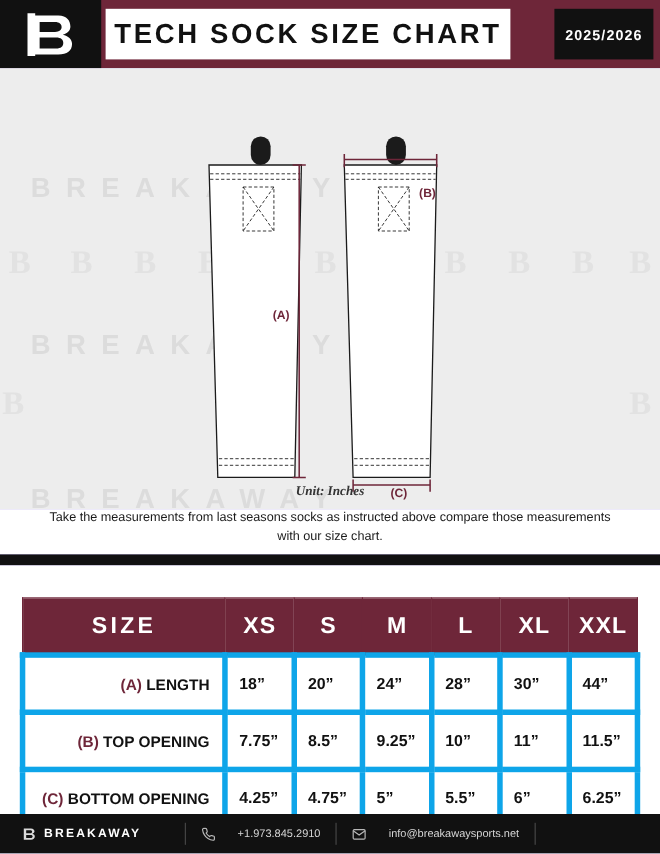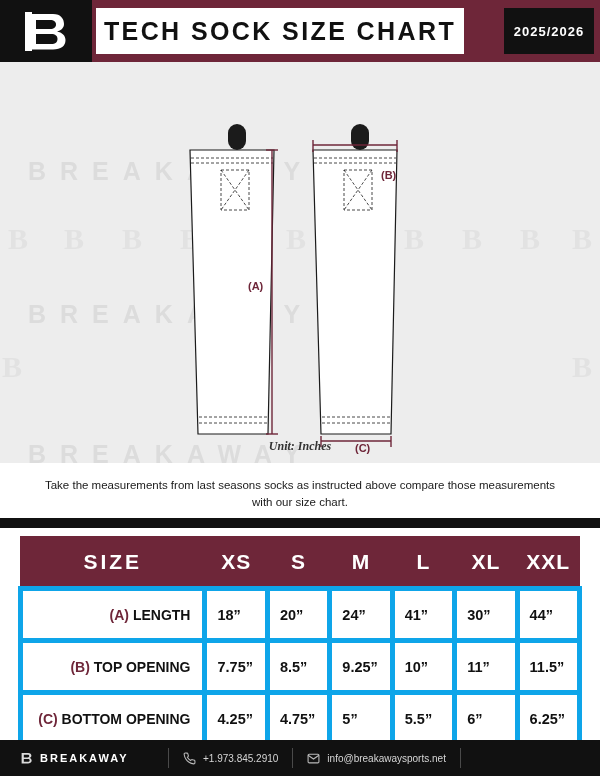--- a/index.html
+++ b/index.html
@@ -106,34 +106,35 @@
     font-size: 12px;
     font-style: italic;
     color: #333333;
     font-family: "Liberation Serif", serif;
     font-weight: bold;
   }
 
   
   .instruction {
     background: #ffffff;
-    padding: 14px 36px 8px 36px;
+    padding: 0 36px 8px 36px;
     text-align: center;
     font-size: 11.5px;
     line-height: 1.45;
     color: #1a1a1a;
   }
   .black-bar { height: 10px; background: #111111; }
 
   
   .table-wrap { padding: 8px 18px 0 18px; background: #ffffff; }
   table {
     width: 100%;
     border-collapse: collapse;
     table-layout: fixed;
+    margin-top: 21px;
   }
   thead th {
     background: #6e2639;
     color: #ffffff;
     font-size: 21px;
     font-weight: bold;
     letter-spacing: 1px;
     height: 52px;
     border: 1px solid #6e2639;
     text-align: center;
@@ -170,21 +171,21 @@
     width: 168px;
     display: flex; align-items: center; gap: 7px;
     padding-left: 20px;
     color: #ffffff;
     font-weight: bold;
     letter-spacing: 2px;
     font-size: 11px;
   }
   .footer-sep { width: 1px; height: 20px; background: #4a4a4a; }
   .footer-item {
-    display: flex; align-items: center; gap: 7px;
+    display: flex; align-items: center; gap: 20px;
     padding: 0 14px;
     white-space: nowrap;
   }
   .ficon { display: inline-flex; width: 13px; height: 13px; opacity: .85; }
 </style>
 </head>
 <body>
 
 <div class="page">
 
@@ -284,21 +285,21 @@
       </thead>
       <tbody>
         <tr>
           <td class="label">
             <span class="lab-letter">(A)</span>
             <span>LENGTH</span>
           </td>
           <td>18”</td>
           <td>20”</td>
           <td>24”</td>
-          <td>41”</td>
+          <td>28”</td>
           <td>30”</td>
           <td>44”</td>
         </tr>
         <tr>
           <td class="label">
             <span class="lab-letter">(B)</span>
             <span>TOP OPENING</span>
           </td>
           <td>7.75”</td>
           <td>8.5”</td>

